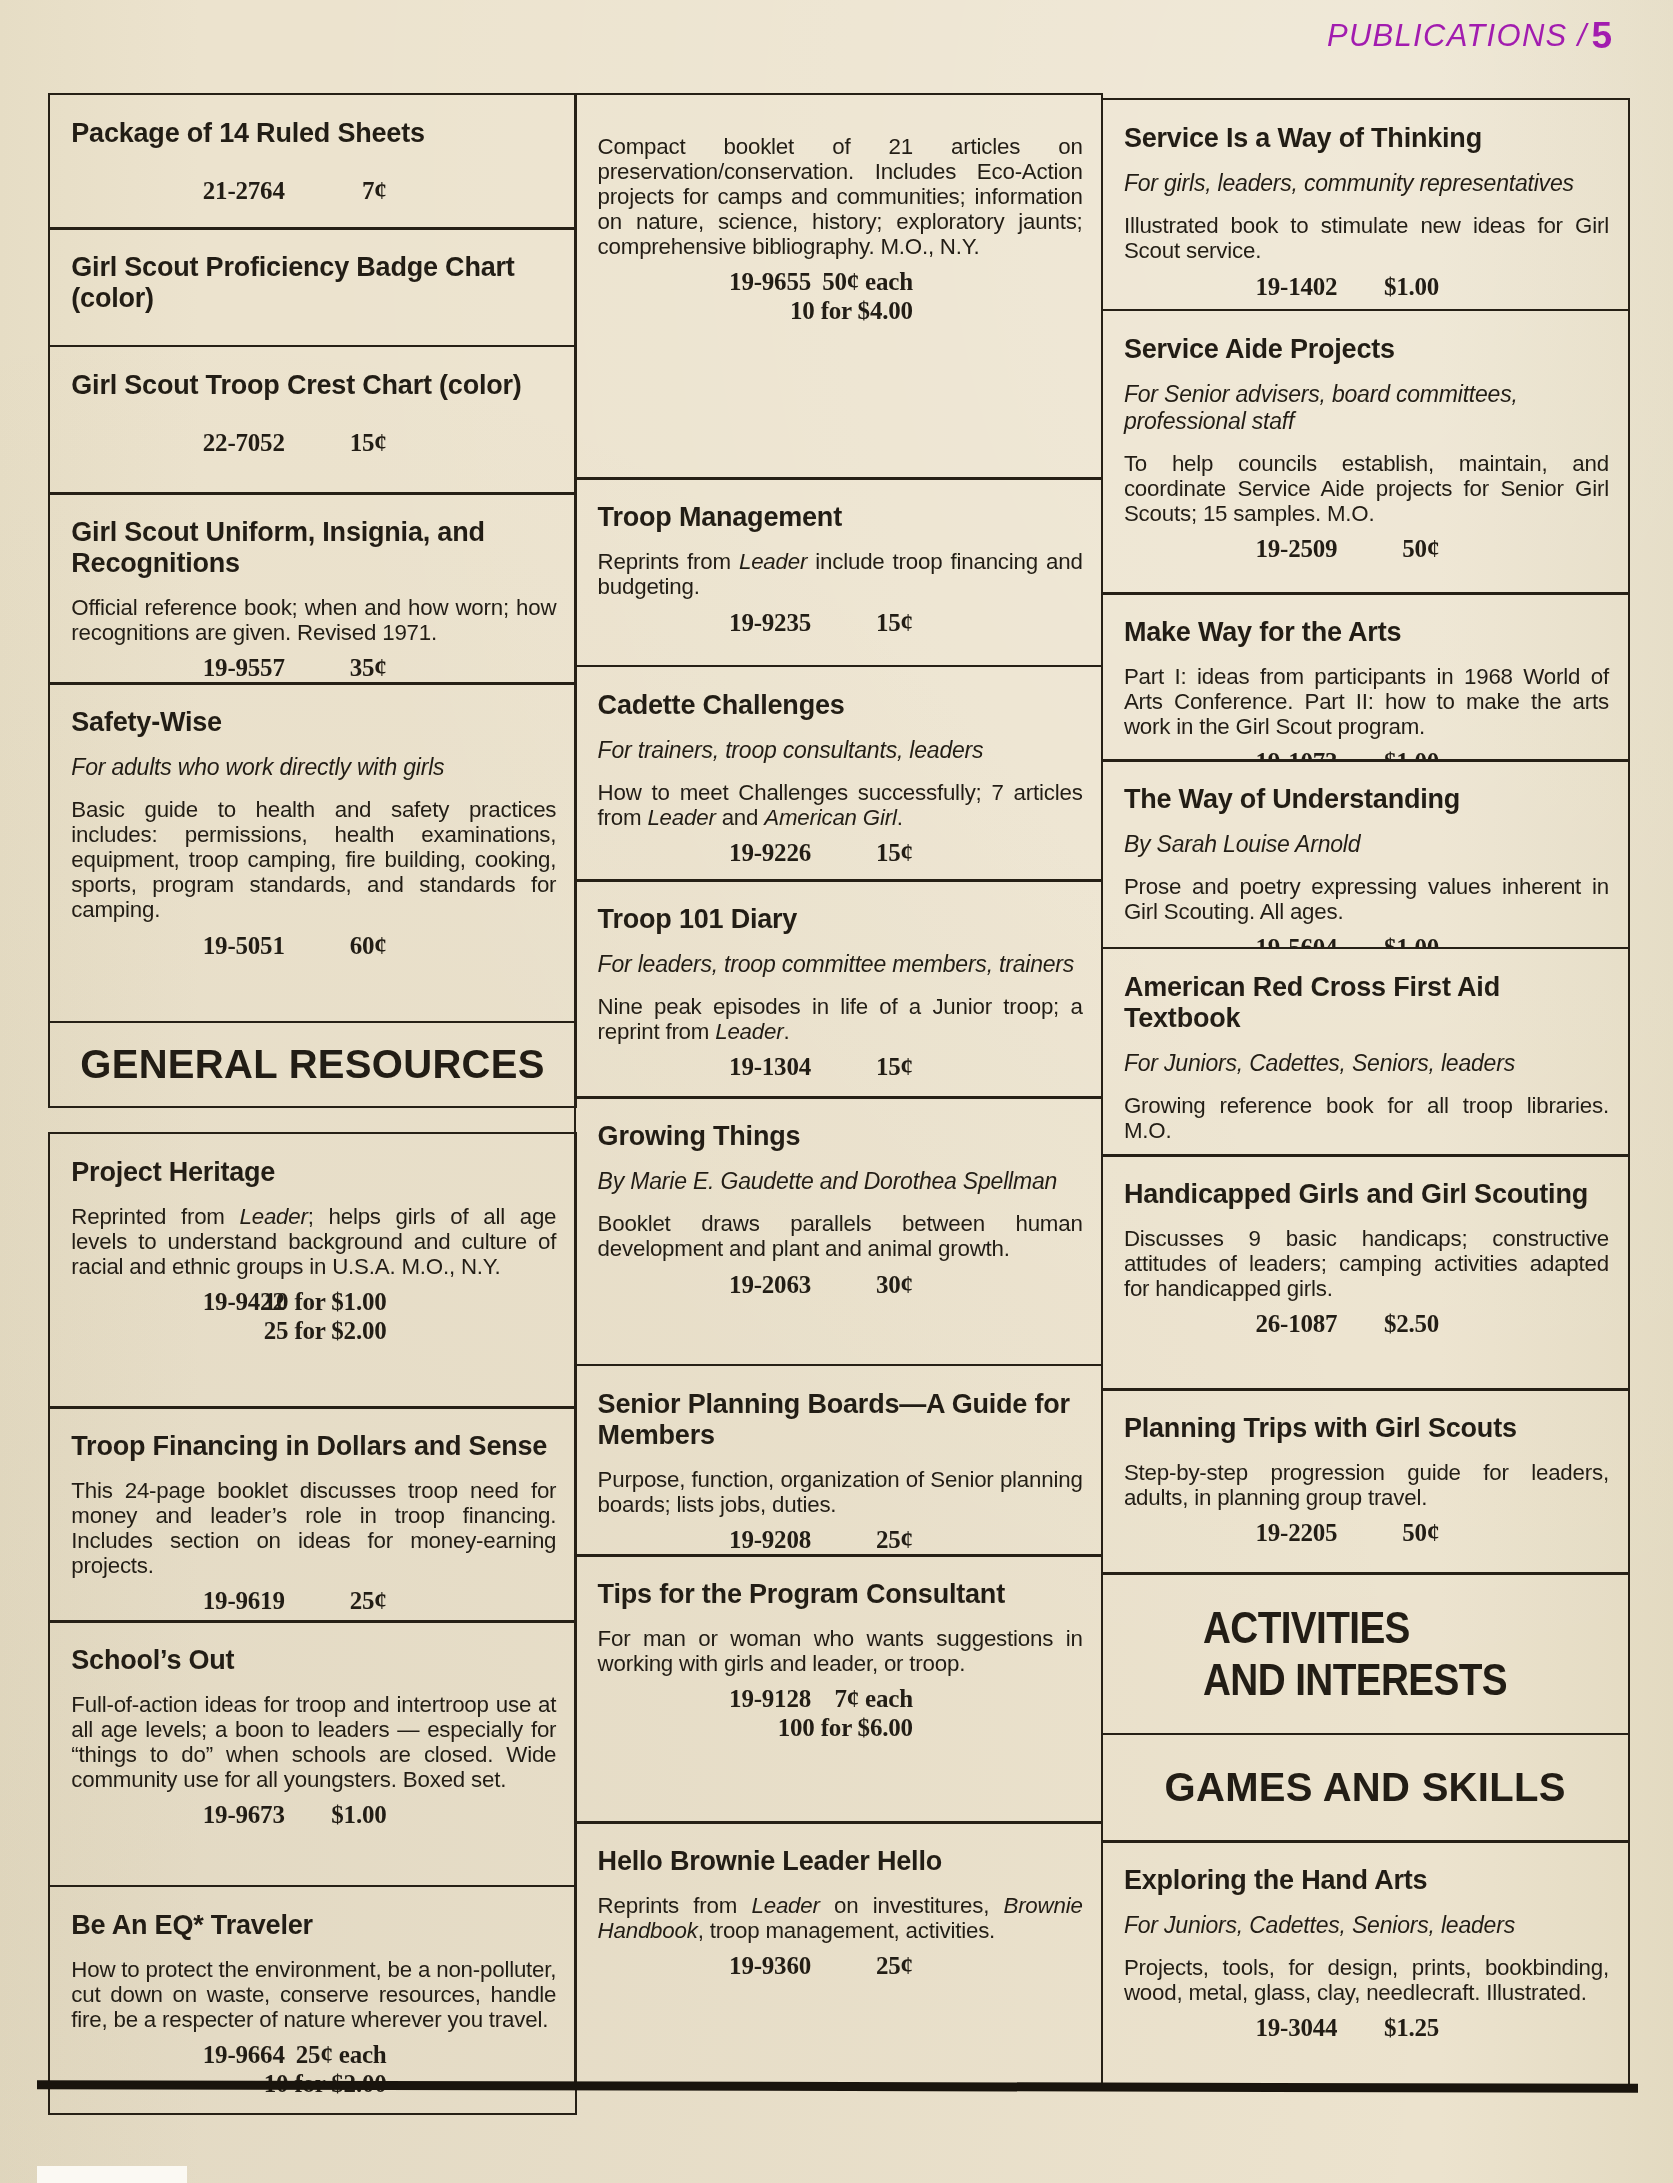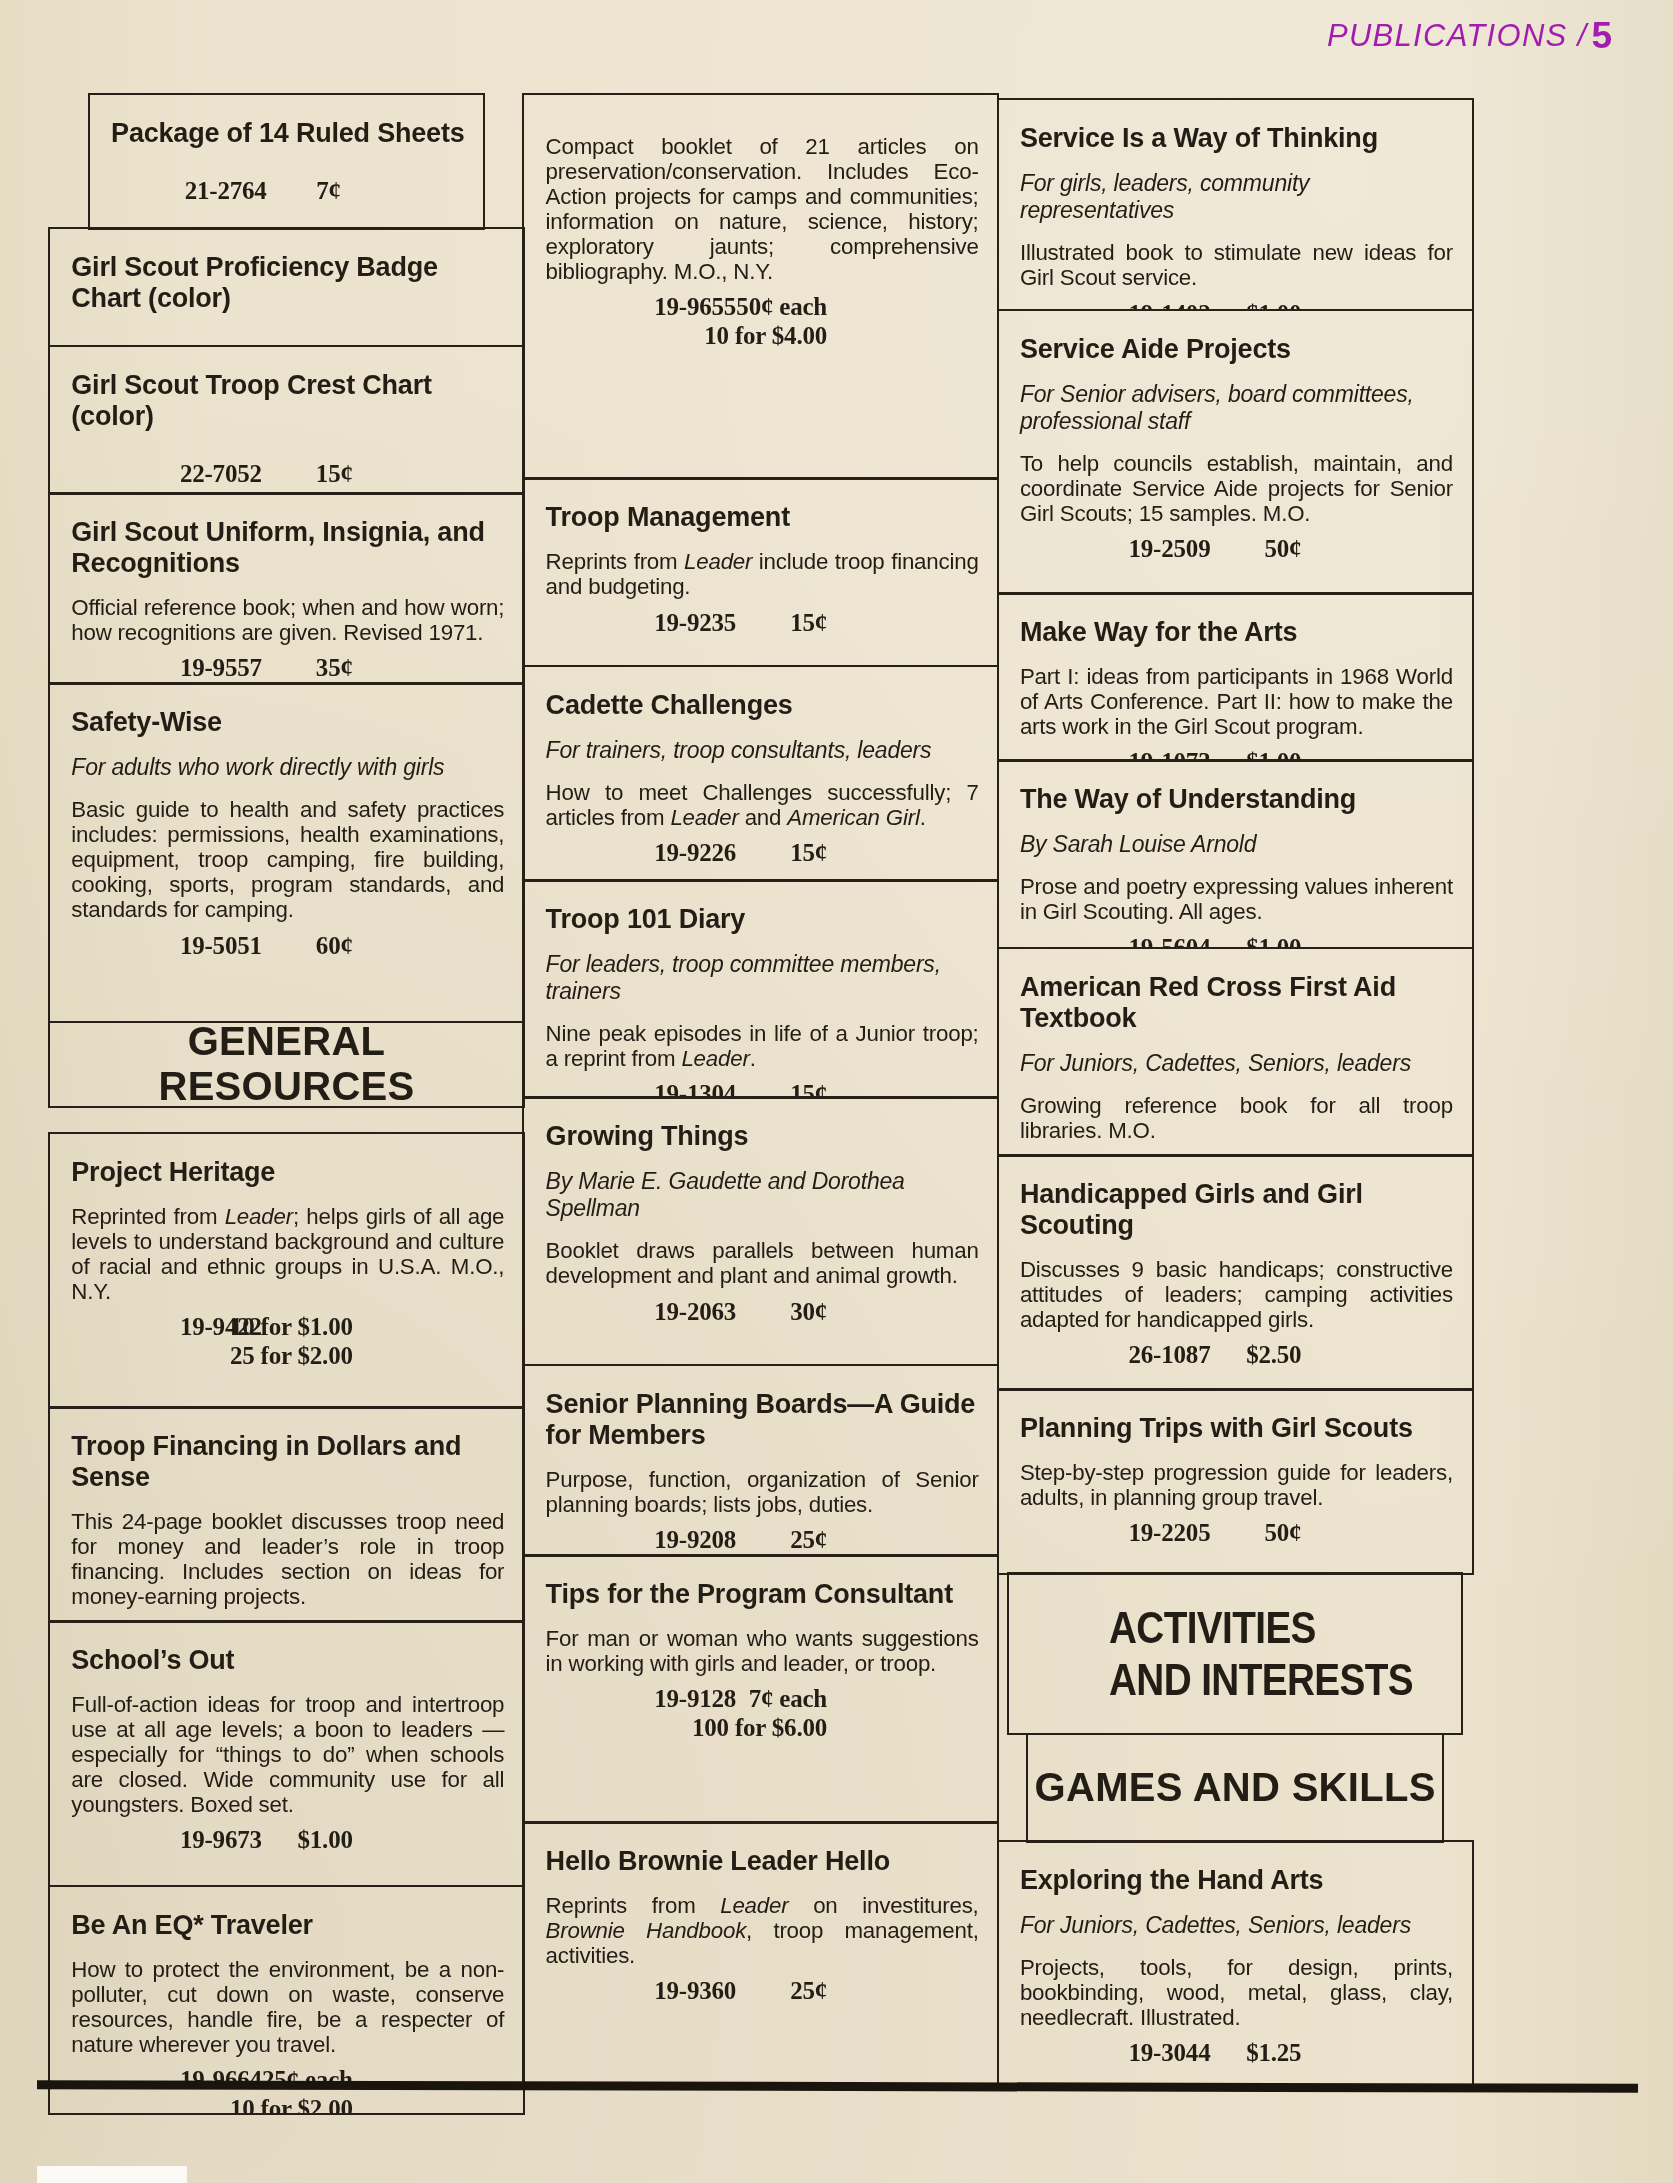--- a/index.html
+++ b/index.html
@@ -28,21 +28,21 @@
     font-style:normal;font-weight:bold;font-size:37px;letter-spacing:0;
   }
   .grid{
     position:absolute;left:48px;top:93px;width:1586px;height:1994px;
   }
   .grid .rule-bottom{
     position:absolute;left:-10.7px;top:1989px;width:calc(100% + 14.7px);height:9.3px;
     background:#19140d;transform:rotate(0.12deg);
   }
   .cols{display:flex;width:100%;}
-  .col{width:477px;display:flex;flex-direction:column;align-items:center;}
+  .col{width:529px;display:flex;flex-direction:column;}
   .col + .col{margin-left:-2.7px;}
   .box{
     border:2.7px solid #262016;
     margin-top:-2.7px;
     padding:23px 18.7px 13.3px 21.3px;
     overflow:hidden;
     position:relative;
   }
   .box:first-child{margin-top:0;}
   .e-title{

